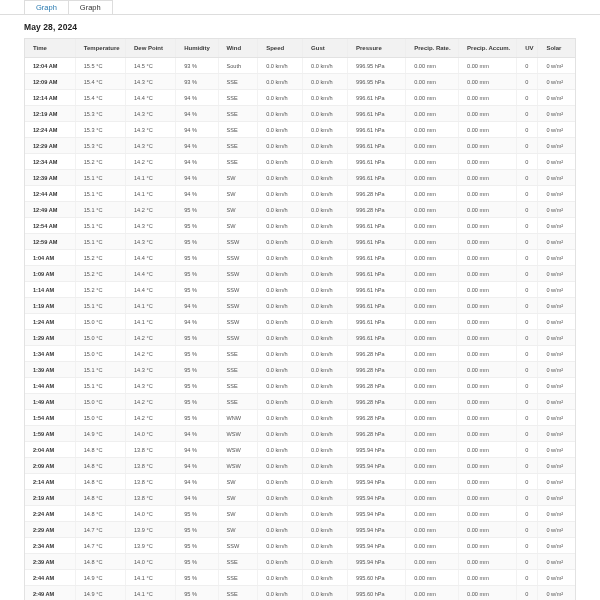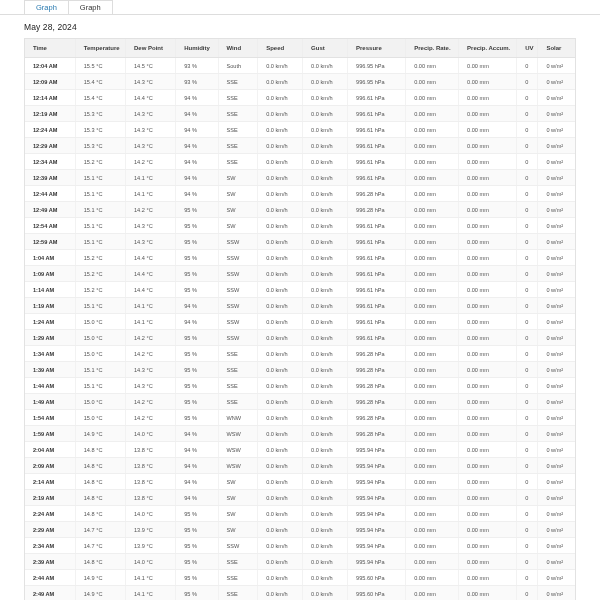--- a/index.html
+++ b/index.html
@@ -43,21 +43,21 @@
   }
   .tab.active {
     color: #333333;
     border-left: none;
     background: #ffffff;
   }
 
   
   .date-heading {
     font-size: 8.5px;
-    font-weight: normal;
+    font-weight: bold;
     color: #222222;
     padding: 7px 0 6px 24px;
     letter-spacing: 0.1px;
   }
 
   
   .table-wrap {
     margin: 0 24px 0 24px;
     border: 1px solid #e2e2e2;
     border-bottom: none;

